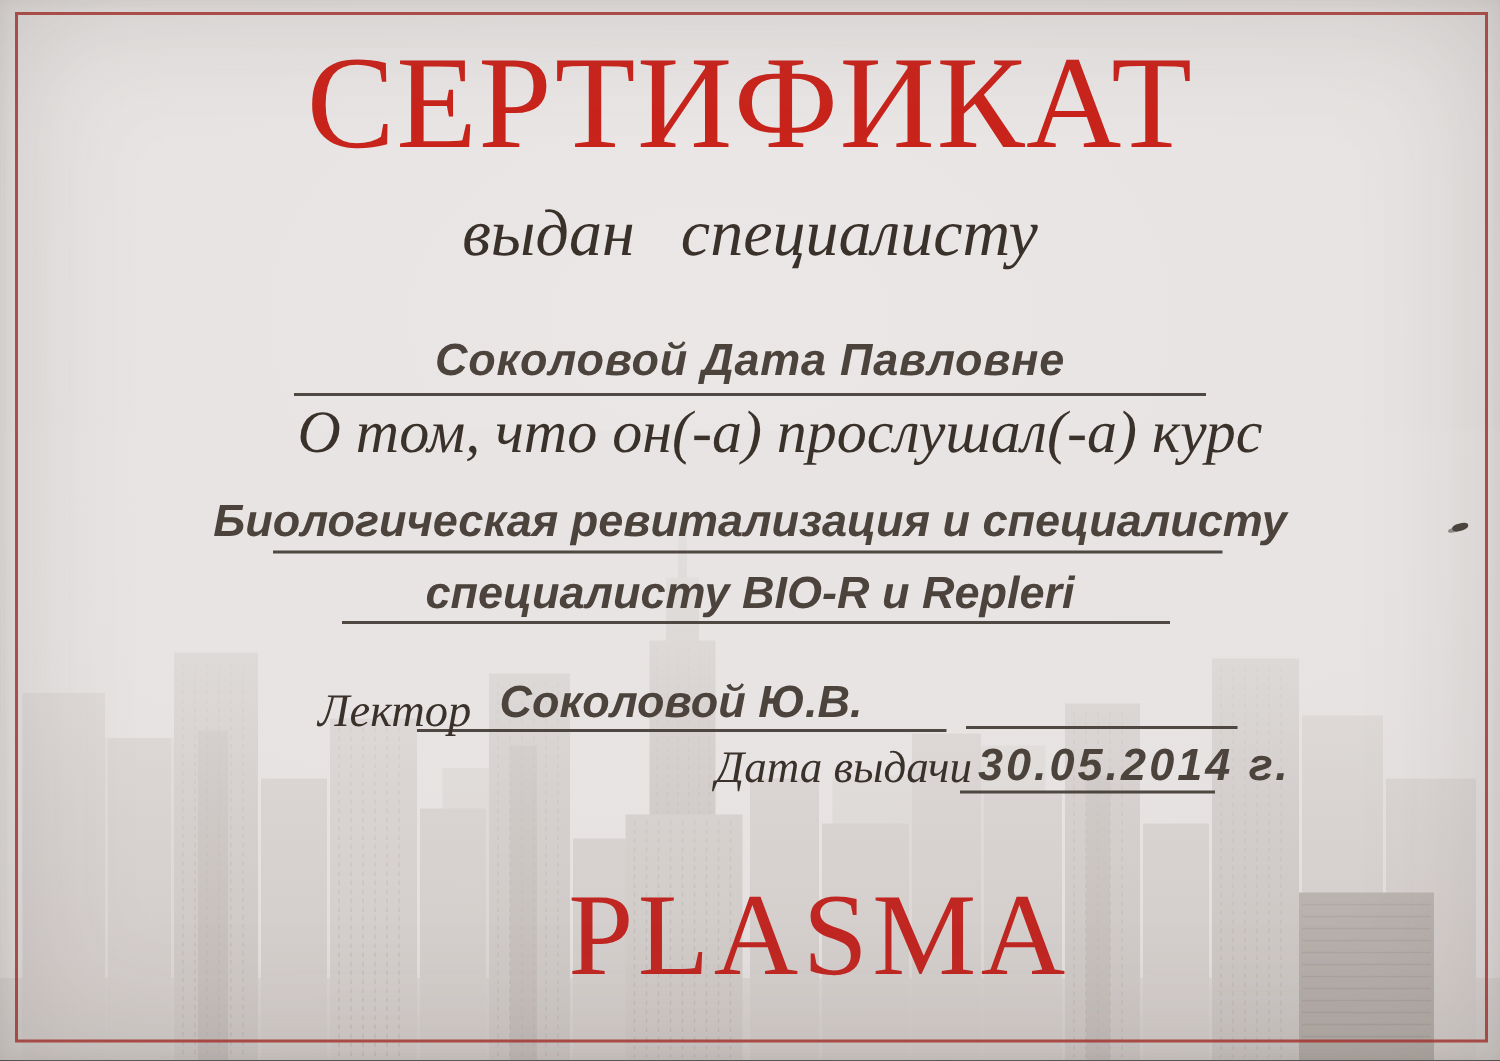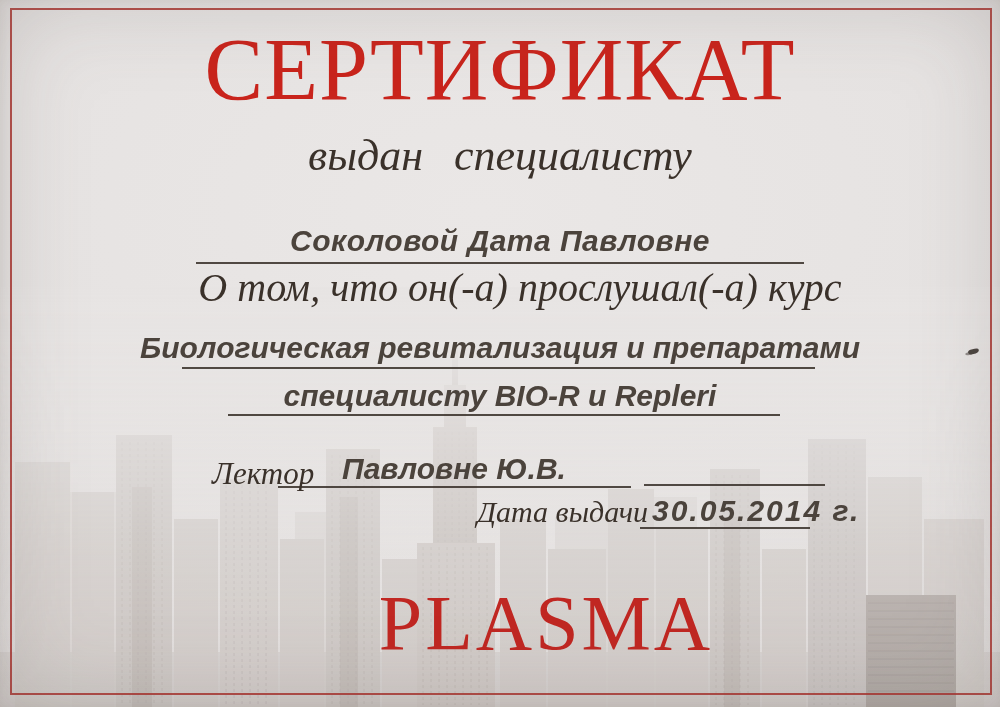--- a/index.html
+++ b/index.html
@@ -140,28 +140,28 @@
 
   <div class="row title">СЕРТИФИКАТ</div>
 
   <div class="row subtitle">выдан специалисту</div>
 
   <div class="row recipient fill">Соколовой Дата Павловне</div>
   <div class="uline ul-recipient"></div>
 
   <div class="row statement">О том, что он(-а) прослушал(-а) курс</div>
 
-  <div class="row course1 fill">Биологическая ревитализация и препаратами</div>
+  <div class="row course1 fill">Биологическая ревитализация и специалисту</div>
   <div class="uline ul-course1"></div>
 
   <div class="row course2 fill">специалисту BIO-R и Repleri</div>
   <div class="uline ul-course2"></div>
 
   <div class="lect-label">Лектор</div>
-  <div class="lect-name fill">Павловне Ю.В.</div>
+  <div class="lect-name fill">Соколовой Ю.В.</div>
   <div class="uline ul-lect"></div>
   <div class="uline ul-lect2"></div>
 
   <div class="date-label">Дата выдачи</div>
   <div class="date-value fill">30.05.2014 г.</div>
   <div class="uline ul-date"></div>
 
   <div class="row brand">PLASMA</div>
 
   <div class="speck"></div>

